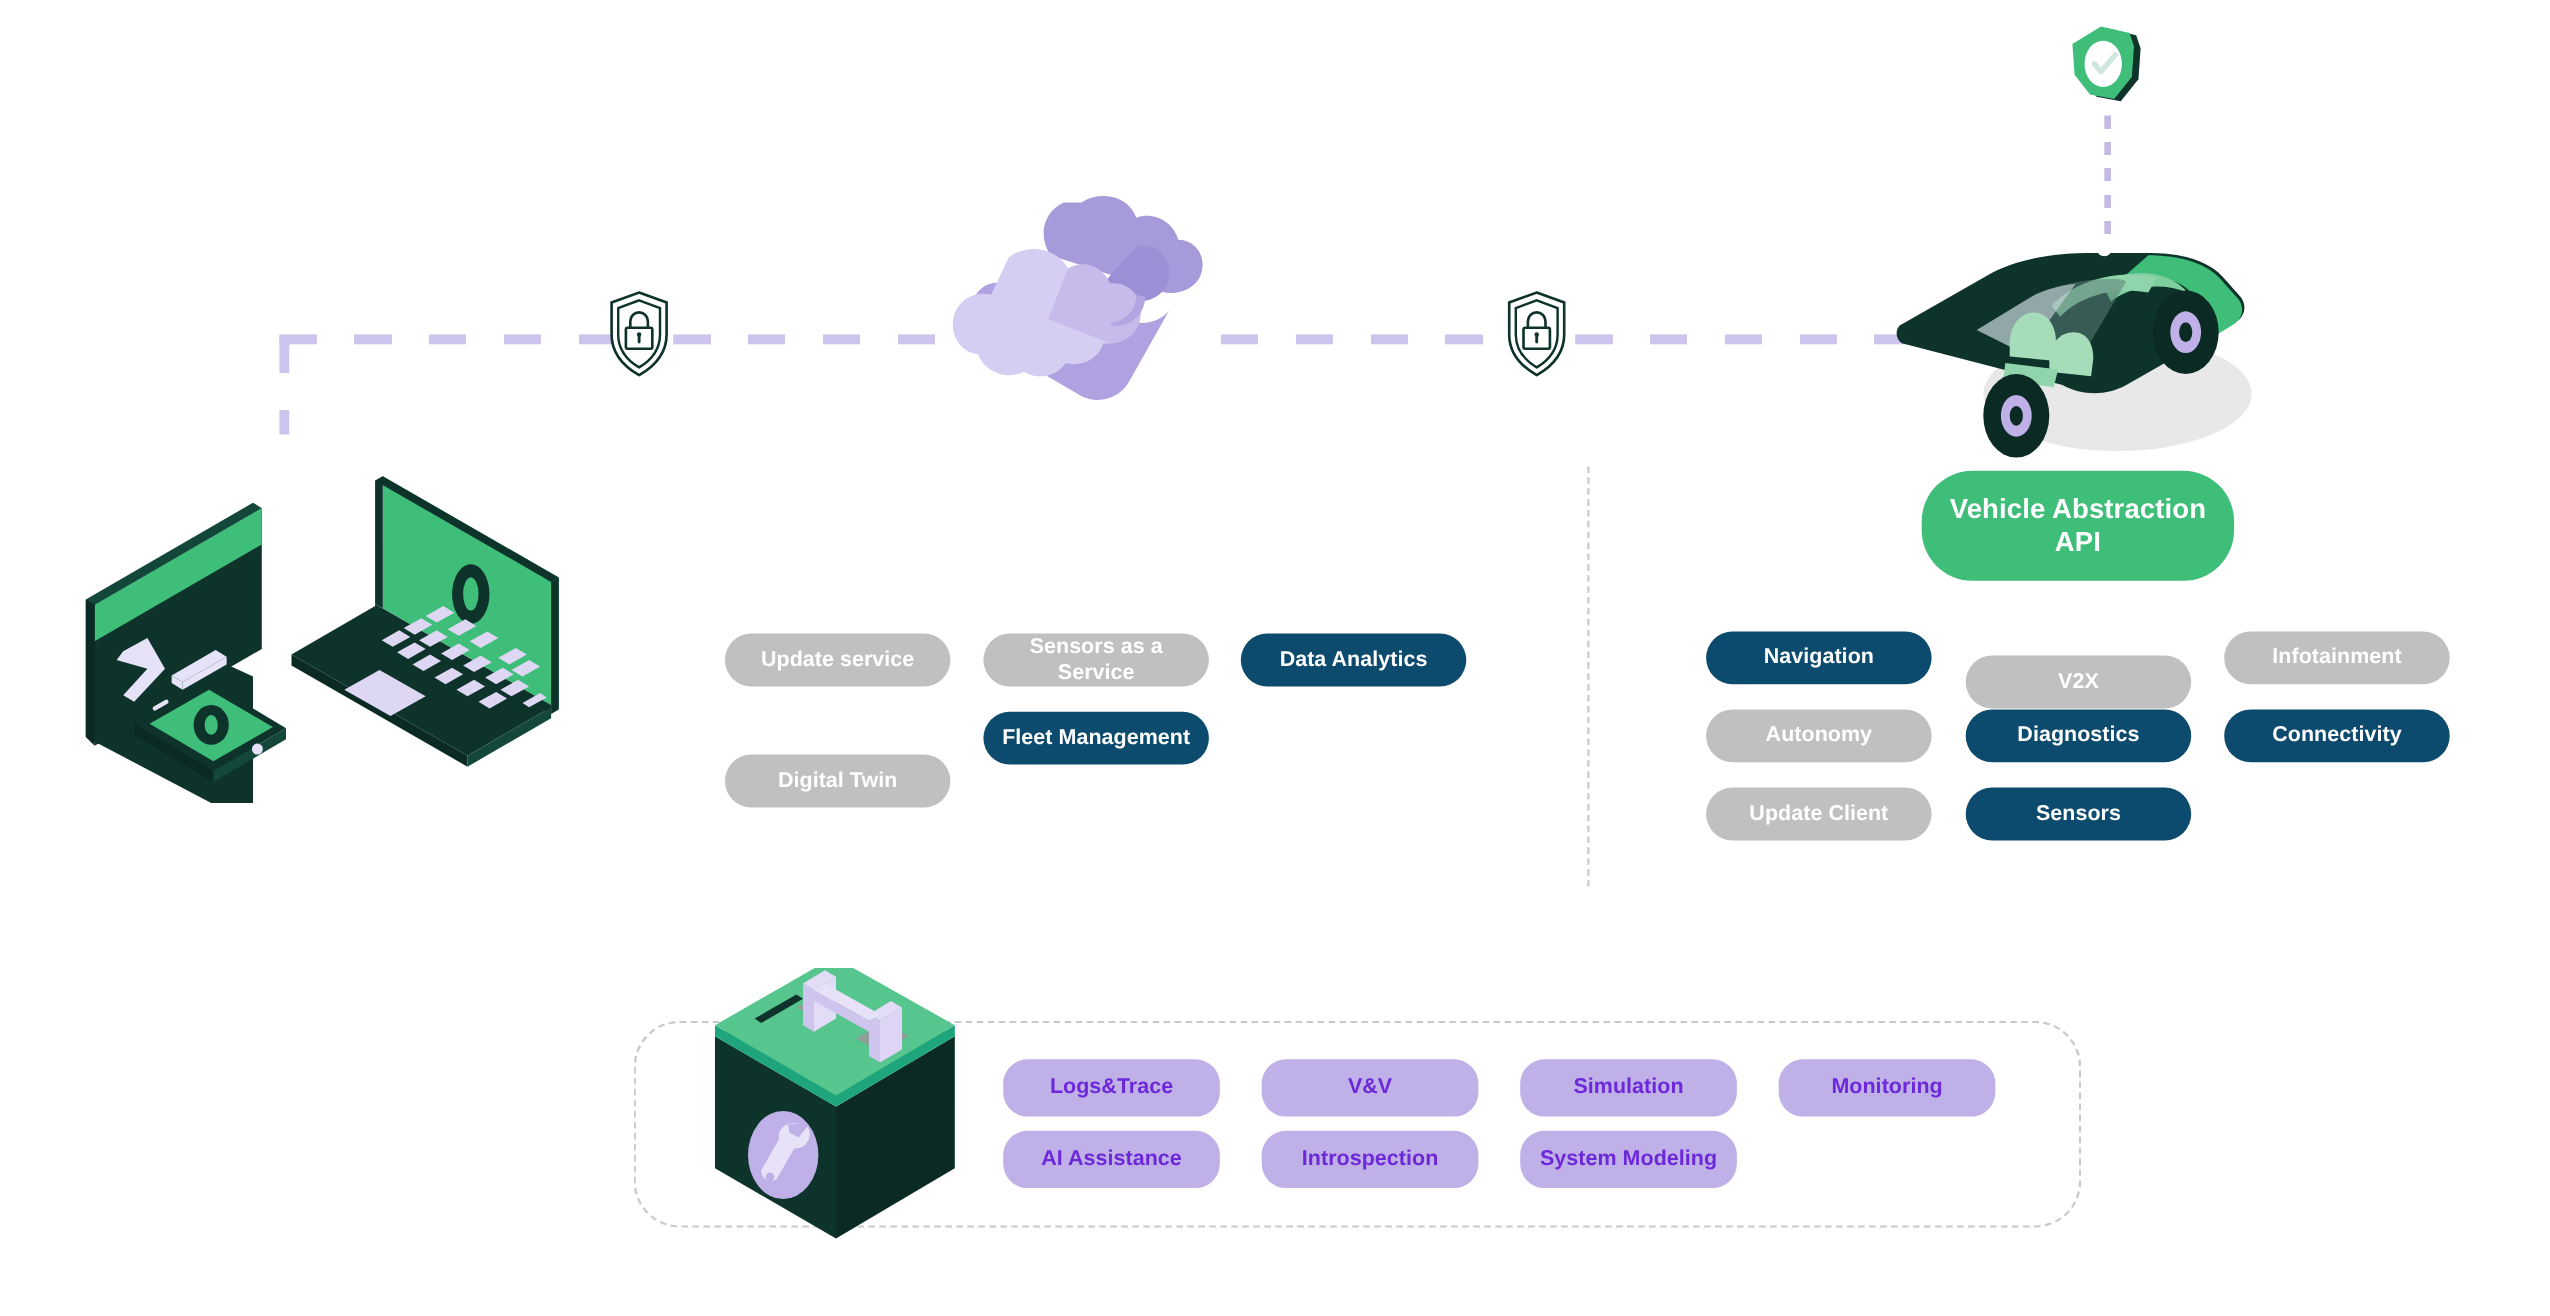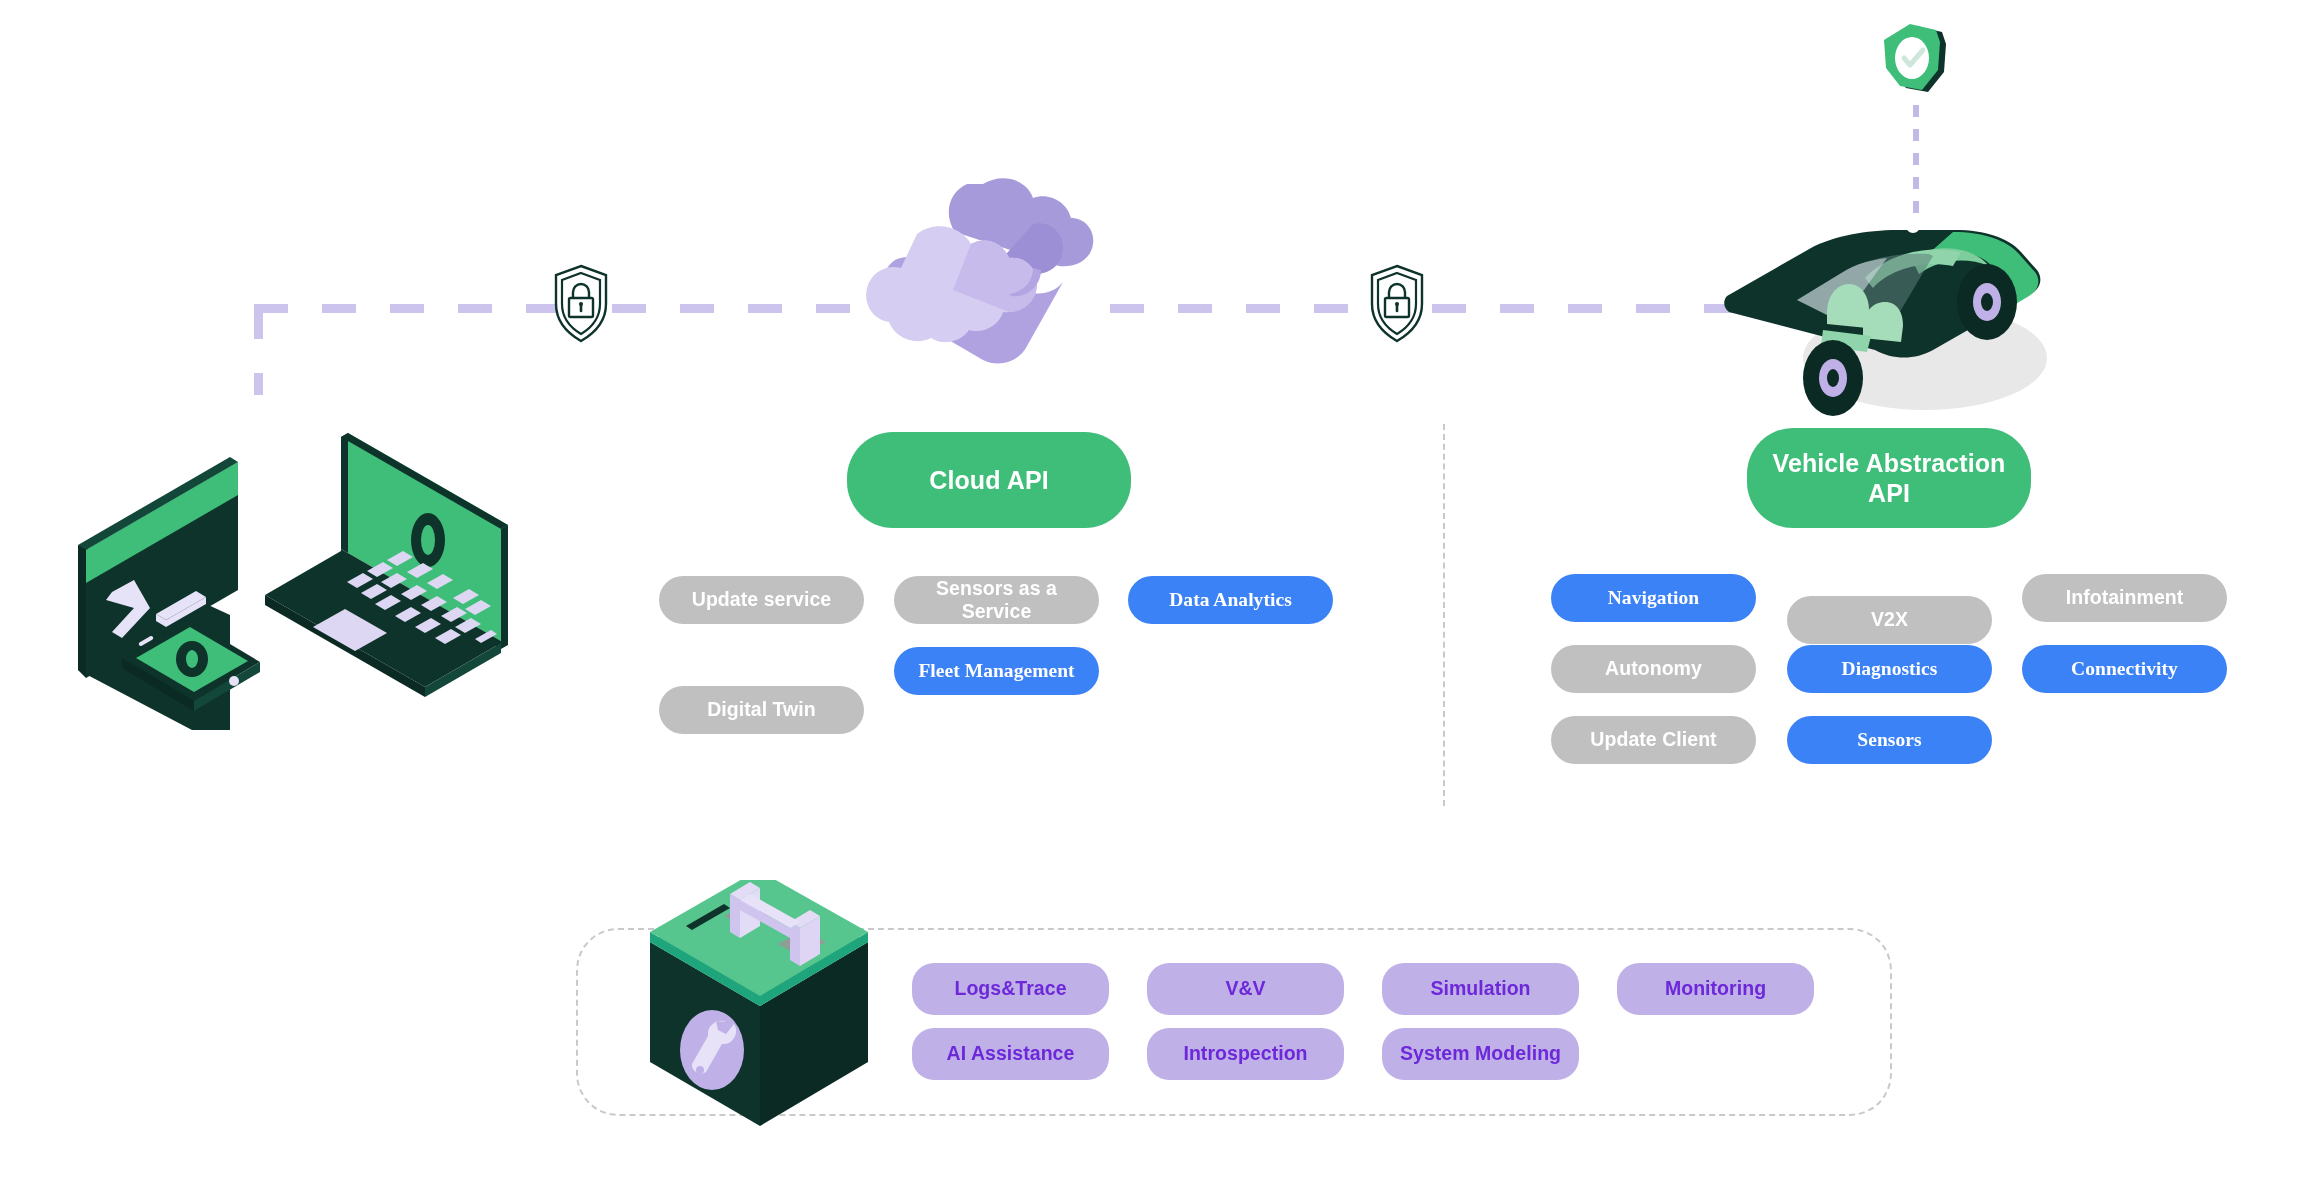--- a/index.html
+++ b/index.html
@@ -70,21 +70,21 @@
     text-align: center;
     border-radius: 25px;
     font-weight: bold;
     font-size: 19.5px;
     line-height: 1.2;
     letter-spacing: .05px;
     padding: 0 10px;
     box-sizing: border-box;
     color: #ffffff;
   }
-  .pill.green { background: #3b82f6; font-family: Liberation Serif, serif; }
+  .pill.green { background: #0c4a6e; }
   .pill.grey  { background: #c0c0c0; }
   .pill.purple {
     background: #bfb0e8;
     color: #6d28d9;
     border-radius: 22px;
   }
 
   
   .tools-frame {
     position: absolute;
@@ -260,21 +260,20 @@
       <ellipse cx="118" cy="228" rx="30" ry="38" fill="#0a2a23"></ellipse>
       <ellipse cx="118" cy="228" rx="14" ry="19" fill="#bfb0e8"></ellipse>
       <ellipse cx="118" cy="228" rx="6" ry="9" fill="#0a2a23"></ellipse>
 
       <circle cx="198" cy="76" r="7" fill="#ffffff"></circle>
     </svg>
   </div>
 
   <div class="v-divider" style="left:1443px; top:424px; height:382px;"></div>
 
-  <div class="api-box" style="left:847px; top:432px; width:284px; height:96px; background:#3fbe7a;">Cloud API</div>
 
   <div class="pill grey" style="left:659px; top:576px; width:205px; height:48px;">Update service</div>
   <div class="pill grey" style="left:894px; top:576px; width:205px; height:48px;">Sensors as a Service</div>
   <div class="pill green" style="left:1128px; top:576px; width:205px; height:48px;">Data Analytics</div>
 
   <div class="pill grey" style="left:659px; top:647px; width:205px; height:48px;margin-top:39px;">Digital Twin</div>
   <div class="pill green" style="left:894px; top:647px; width:205px; height:48px;">Fleet Management</div>
 
   <div class="api-box" style="left:1747px; top:428px; width:284px; height:100px; background:#3fbe7a;">
     <span>

